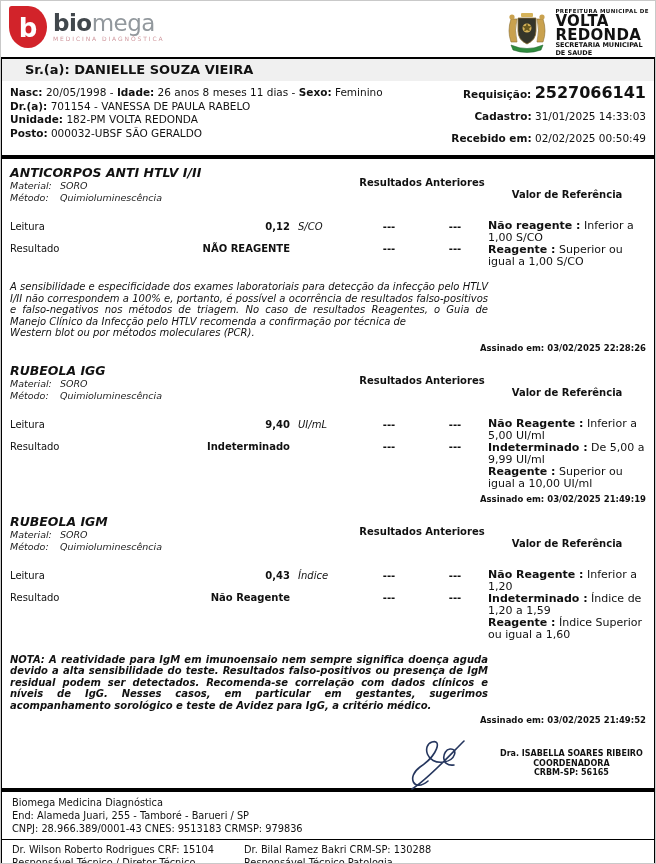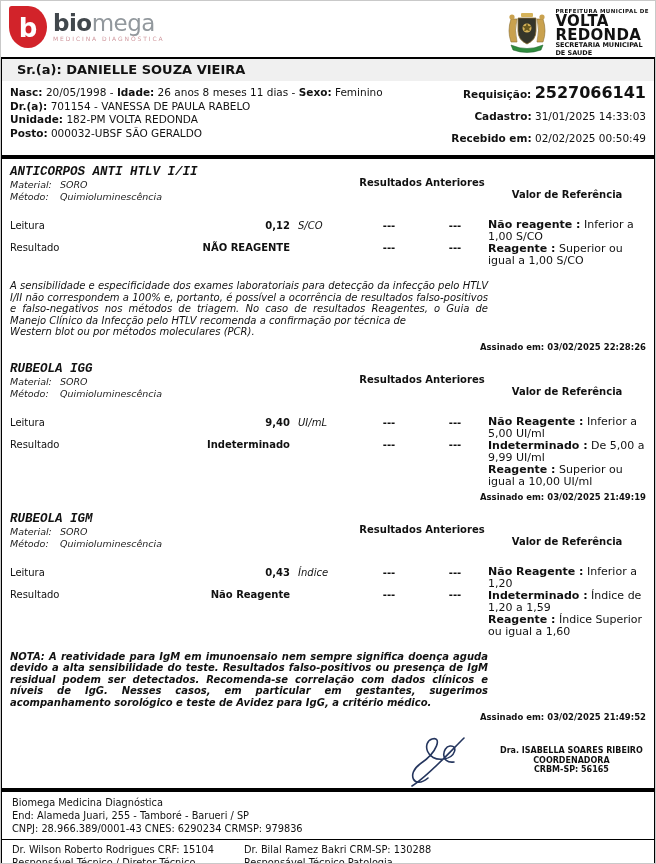--- a/index.html
+++ b/index.html
@@ -18,35 +18,35 @@
   .brand .bio{font-weight:bold;color:#41474c;text-align:right;}
   .brand .mega{color:#92989d;}
   .tagline{font-size:6px;letter-spacing:1.9px;color:#d0989e;margin-top:1px;}
   .prefecture{display:flex;align-items:center;margin-top:2px;}
   .pref-text{margin-left:5px;}
   .pref-line1{font-size:5.5px;font-weight:bold;letter-spacing:0.4px;}
   .pref-name{font-size:15px;font-weight:800;line-height:14px;letter-spacing:0.3px;}
   .pref-line2{font-size:6.5px;font-weight:bold;line-height:7.5px;}
   
   .patient-box{border:1px solid #000;border-top:2px solid #000;}
-  .patient-name{background:#f0f0f0;padding:3px 15px 4px;font-size:13px;font-weight:bold;}
+  .patient-name{background:#f0f0f0;padding:3px 23px 4px;font-size:13px;font-weight:bold;}
   .patient-info{display:flex;justify-content:space-between;padding:5px 8px 0;height:74px;box-sizing:border-box;}
   .pi-left{font-size:10.5px;line-height:13.5px;}
   .pi-left b{font-weight:bold;}
   .pi-right{text-align:right;font-size:10.5px;}
   .req-line{margin-bottom:8px;line-height:14px;}
   .req-num{font-size:16px;font-weight:bold;}
   
   .sep{height:3px;background:#000;}
   
   .results{border:1px solid #000;border-top:none;height:630px;box-sizing:border-box;padding:6px 8px;}
   .test{margin-bottom:10px;}
   .t-head{display:flex;}
   .t-left{width:346px;}
-  .t-left h2{margin:0;font-size:12.5px;font-style:italic;font-weight:bold;font-family:Liberation Mono, monospace;}
+  .t-left h2{margin:0;font-size:12.5px;font-style:italic;font-weight:bold;}
   .mat{font-size:9.5px;font-style:italic;line-height:12px;color:#222;}
   .mat .lab{display:inline-block;min-width:50px;}
   .t-prev-h{width:132px;text-align:center;font-weight:bold;font-size:10px;padding-top:12px;}
   .t-ref-h{flex:1;text-align:center;font-weight:bold;font-size:10px;padding-top:24px;}
   .t-body{display:flex;}
   .t-rows{width:478px;padding-top:17px;}
   .row{display:flex;font-size:10px;margin-bottom:11px;justify-content:flex-end;}
   .c-name{width:120px;}
   .c-val{width:160px;text-align:right;font-weight:bold;}
   .c-unit{width:66px;font-style:italic;padding-left:8px;box-sizing:border-box;}
@@ -248,21 +248,21 @@
       </div>
     </div>
 
   </div>
 
   <div class="sep"></div>
 
   <div class="footer">
     <div>Biomega Medicina Diagnóstica</div>
     <div>End: Alameda Juari, 255 - Tamboré - Barueri / SP</div>
-    <div>CNPJ: 28.966.389/0001-43 CNES: 6290234 CRMSP: 979836</div>
+    <div>CNPJ: 28.966.389/0001-43 CNES: 9513183 CRMSP: 979836</div>
     <div class="f-div"></div>
     <div class="f-docs">
       <div class="f-doc1">
         <div>Dr. Wilson Roberto Rodrigues CRF: 15104</div>
         <div>Responsável Técnico / Diretor Técnico Cientifico</div>
       </div>
       <div class="f-doc2">
         <div>Dr. Bilal Ramez Bakri CRM-SP: 130288</div>
         <div>Responsável Técnico Patologia</div>
       </div>

